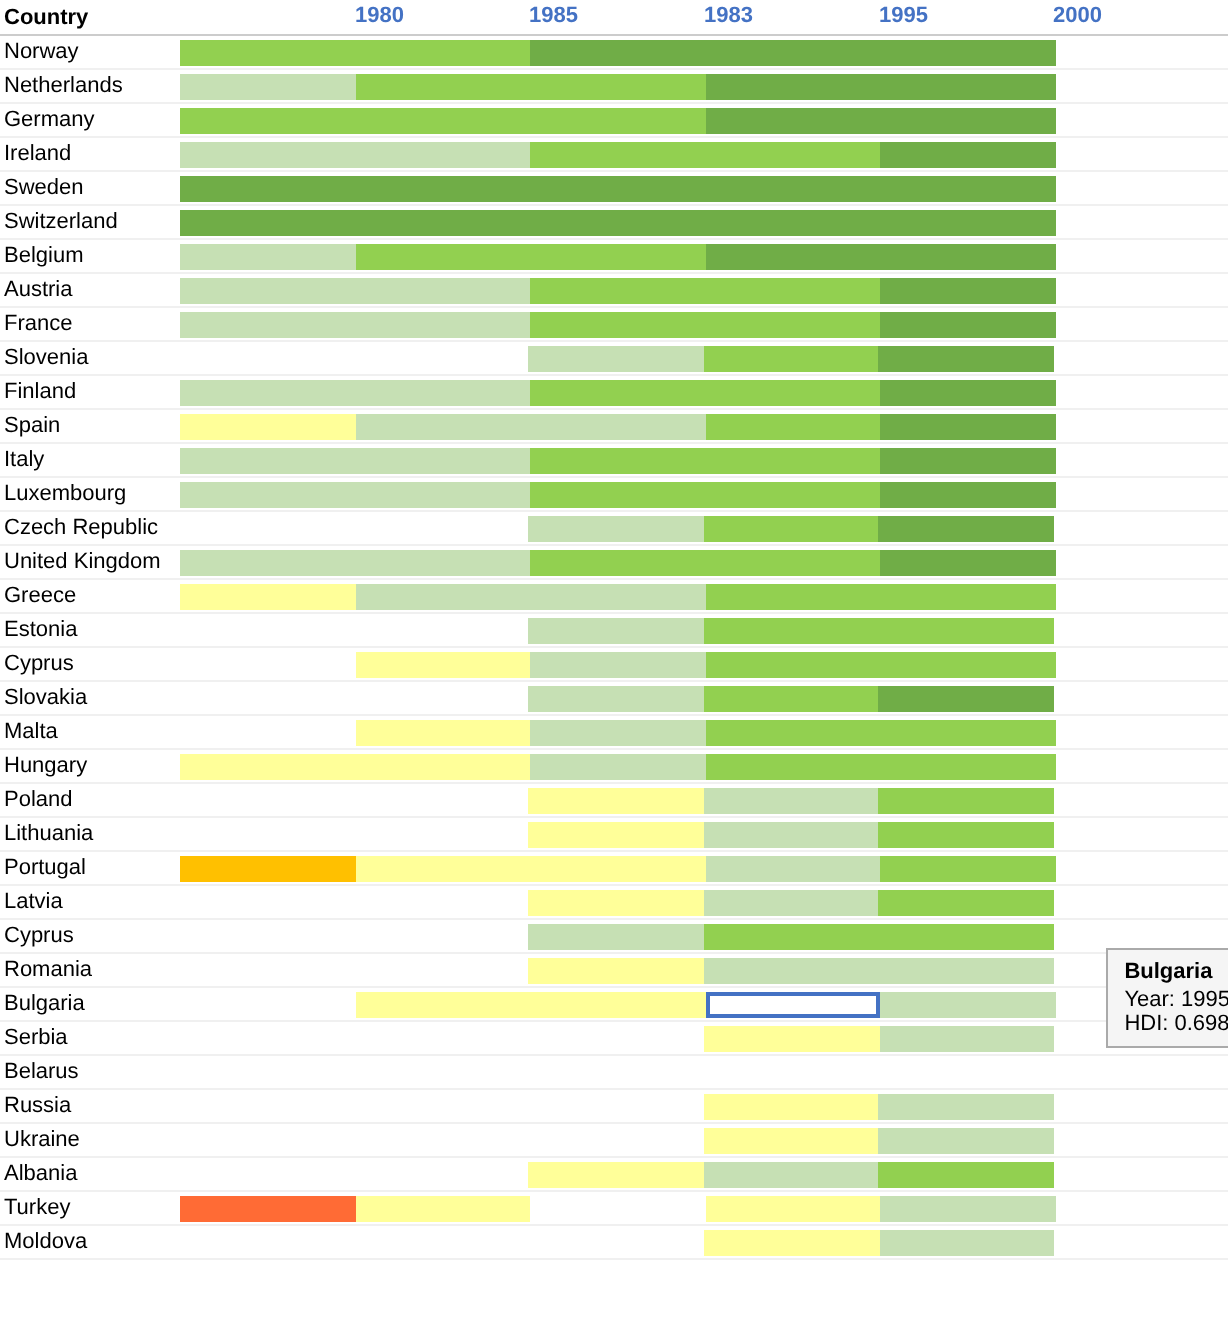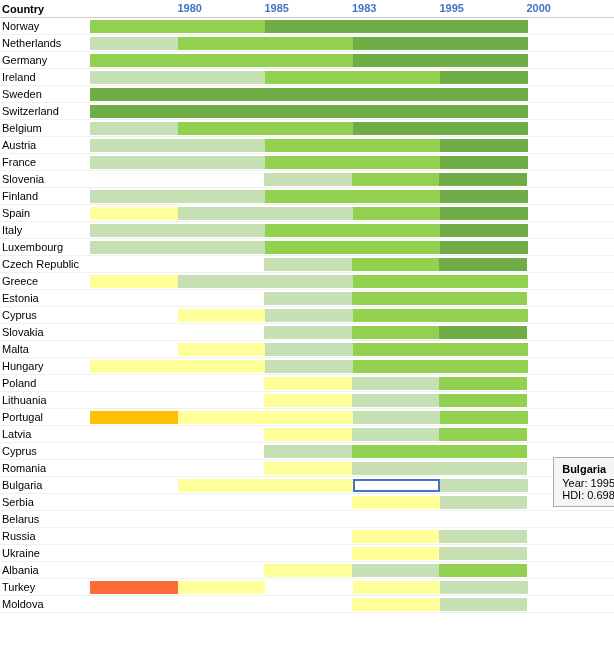--- a/index.html
+++ b/index.html
@@ -226,20 +226,30 @@
       <div class="data-row">
         <div class="country-name">Czech Republic</div>
         <div class="bars-area">
           <span class="bar-segment" style="width: 174.492px; background: rgb(255, 255, 255); border: none;"></span>
           <span class="bar-segment" style="width: 87.508px; background: rgb(198, 224, 180); border: none;"></span>
           <span class="bar-segment" style="width: 87.508px; background: rgb(146, 208, 80); border: none;"></span>
           <span class="bar-segment" style="width: 87.508px; background: rgb(112, 173, 71); border: none;"></span>
         </div>
       </div>
       <div class="data-row">
+        <div class="country-name">United Kingdom</div>
+        <div class="bars-area">
+          <span class="bar-segment" style="width: 87.508px; background: rgb(198, 224, 180); border: none;"></span>
+          <span class="bar-segment" style="width: 87.508px; background: rgb(198, 224, 180); border: none;"></span>
+          <span class="bar-segment" style="width: 87.508px; background: rgb(146, 208, 80); border: none;"></span>
+          <span class="bar-segment" style="width: 87.508px; background: rgb(146, 208, 80); border: none;"></span>
+          <span class="bar-segment" style="width: 87.508px; background: rgb(112, 173, 71); border: none;"></span>
+        </div>
+      </div>
+      <div class="data-row">
         <div class="country-name">Greece</div>
         <div class="bars-area">
           <span class="bar-segment" style="width: 87.508px; background: rgb(255, 255, 153); border: none;"></span>
           <span class="bar-segment" style="width: 87.508px; background: rgb(198, 224, 180); border: none;"></span>
           <span class="bar-segment" style="width: 87.508px; background: rgb(198, 224, 180); border: none;"></span>
           <span class="bar-segment" style="width: 87.508px; background: rgb(146, 208, 80); border: none;"></span>
           <span class="bar-segment" style="width: 87.508px; background: rgb(146, 208, 80); border: none;"></span>
         </div>
       </div>
       <div class="data-row">

